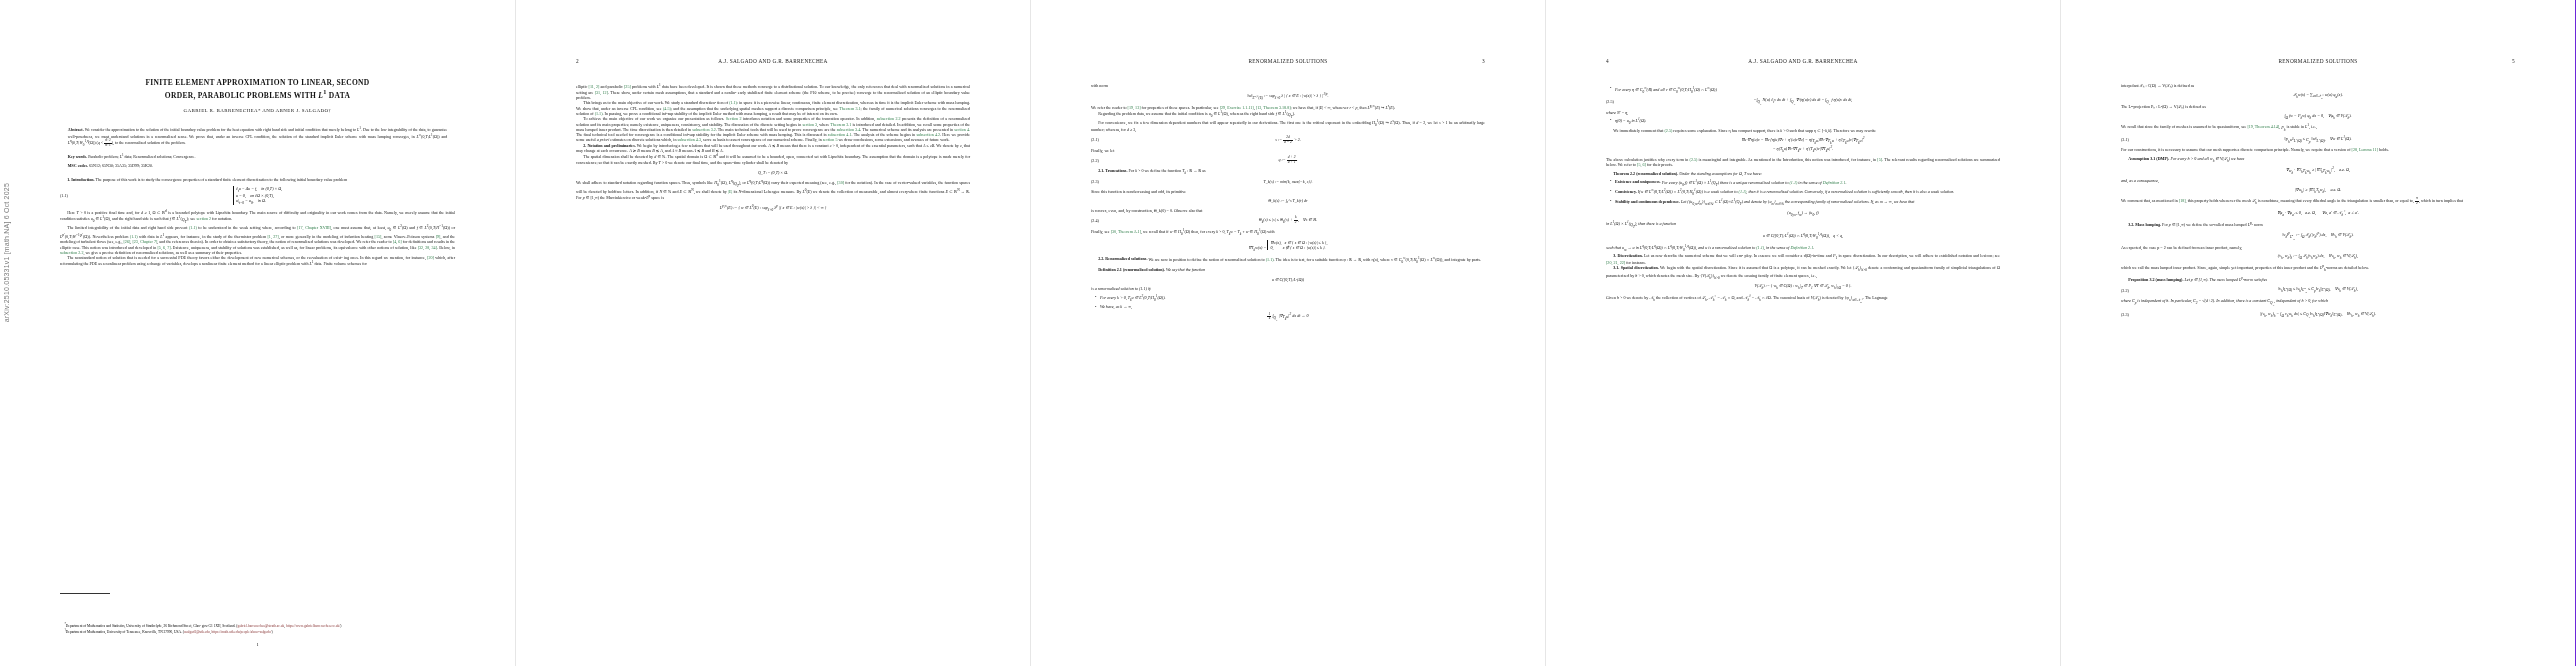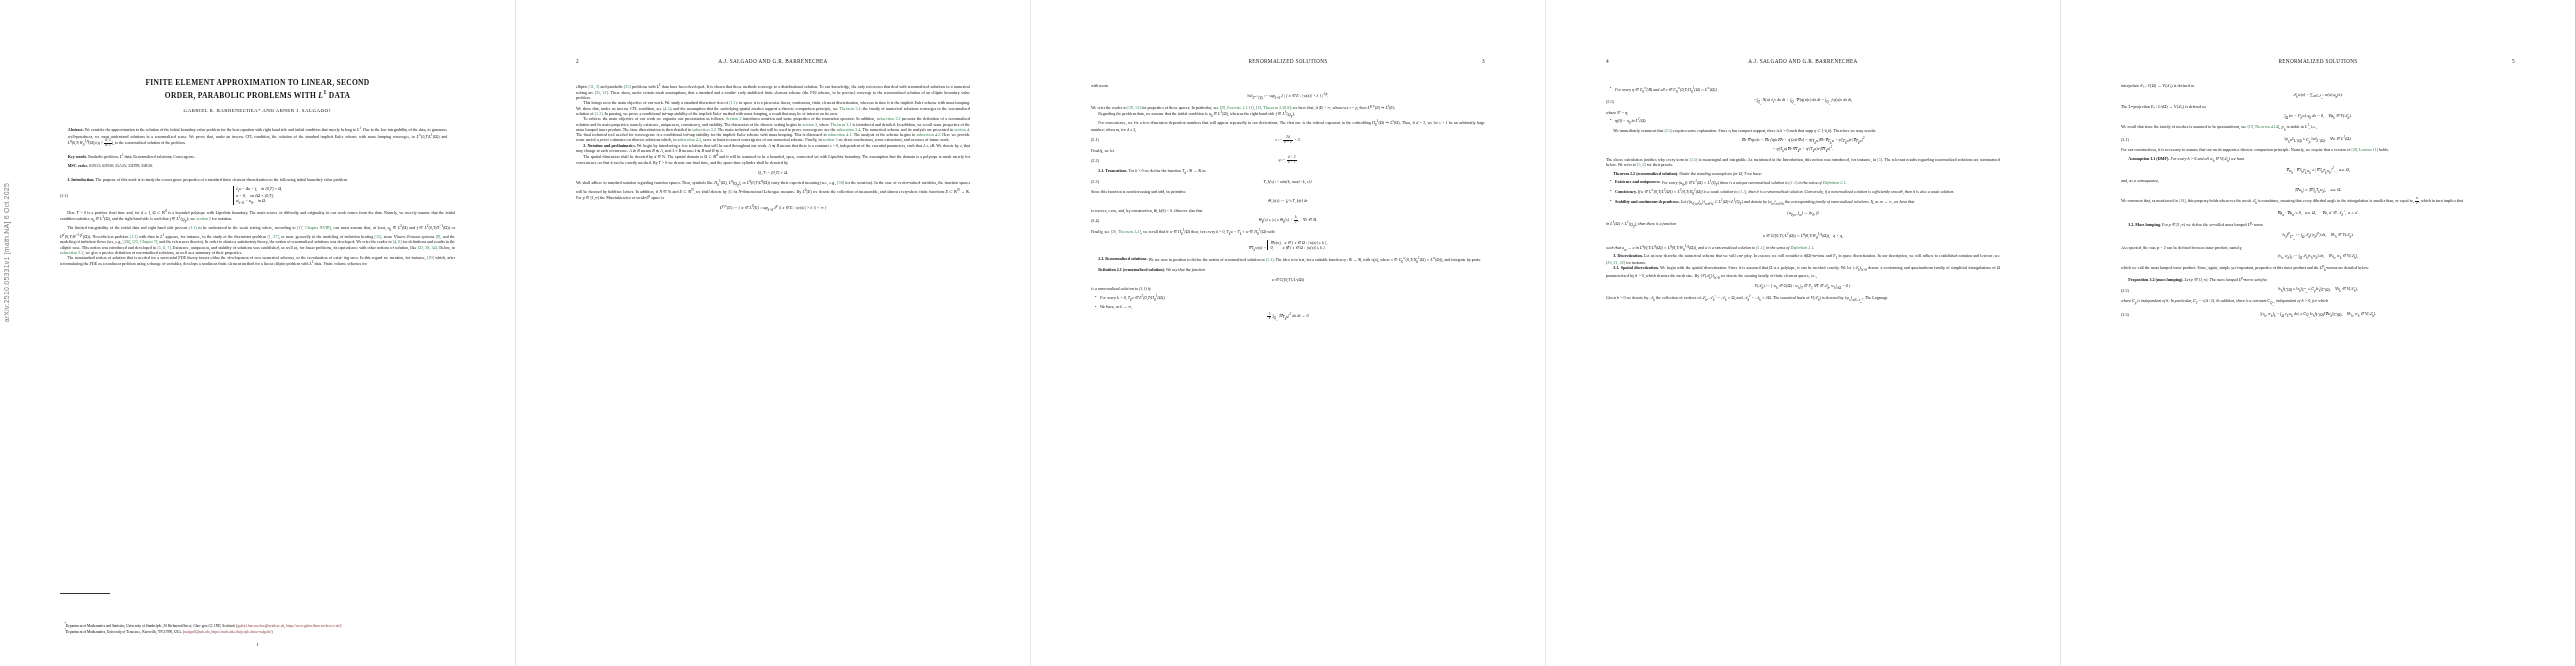--- a/index.html
+++ b/index.html
@@ -3,21 +3,21 @@
 <meta charset="utf-8">
 <style>
   * { box-sizing: border-box; }
   html, body { margin:0; padding:0; }
   body {
     width:2576px; height:667px;
     background:#ffffff;
     font-family:"Liberation Serif", serif;
     overflow:hidden;
   }
-  #viewer { position:relative; width:2576px; height:667px; background:#fdba74; display:flex; }
+  #viewer { position:relative; width:2576px; height:667px; background:#6d28d9; display:flex; }
   .page {
     position:relative;
     width:515px; height:667px;
     background:#ffffff;
     flex:0 0 515px;
     overflow:hidden;
   }
   .page + .page { border-left:0.6px solid #e6e6e6; }
 
   .arxiv-stamp{

